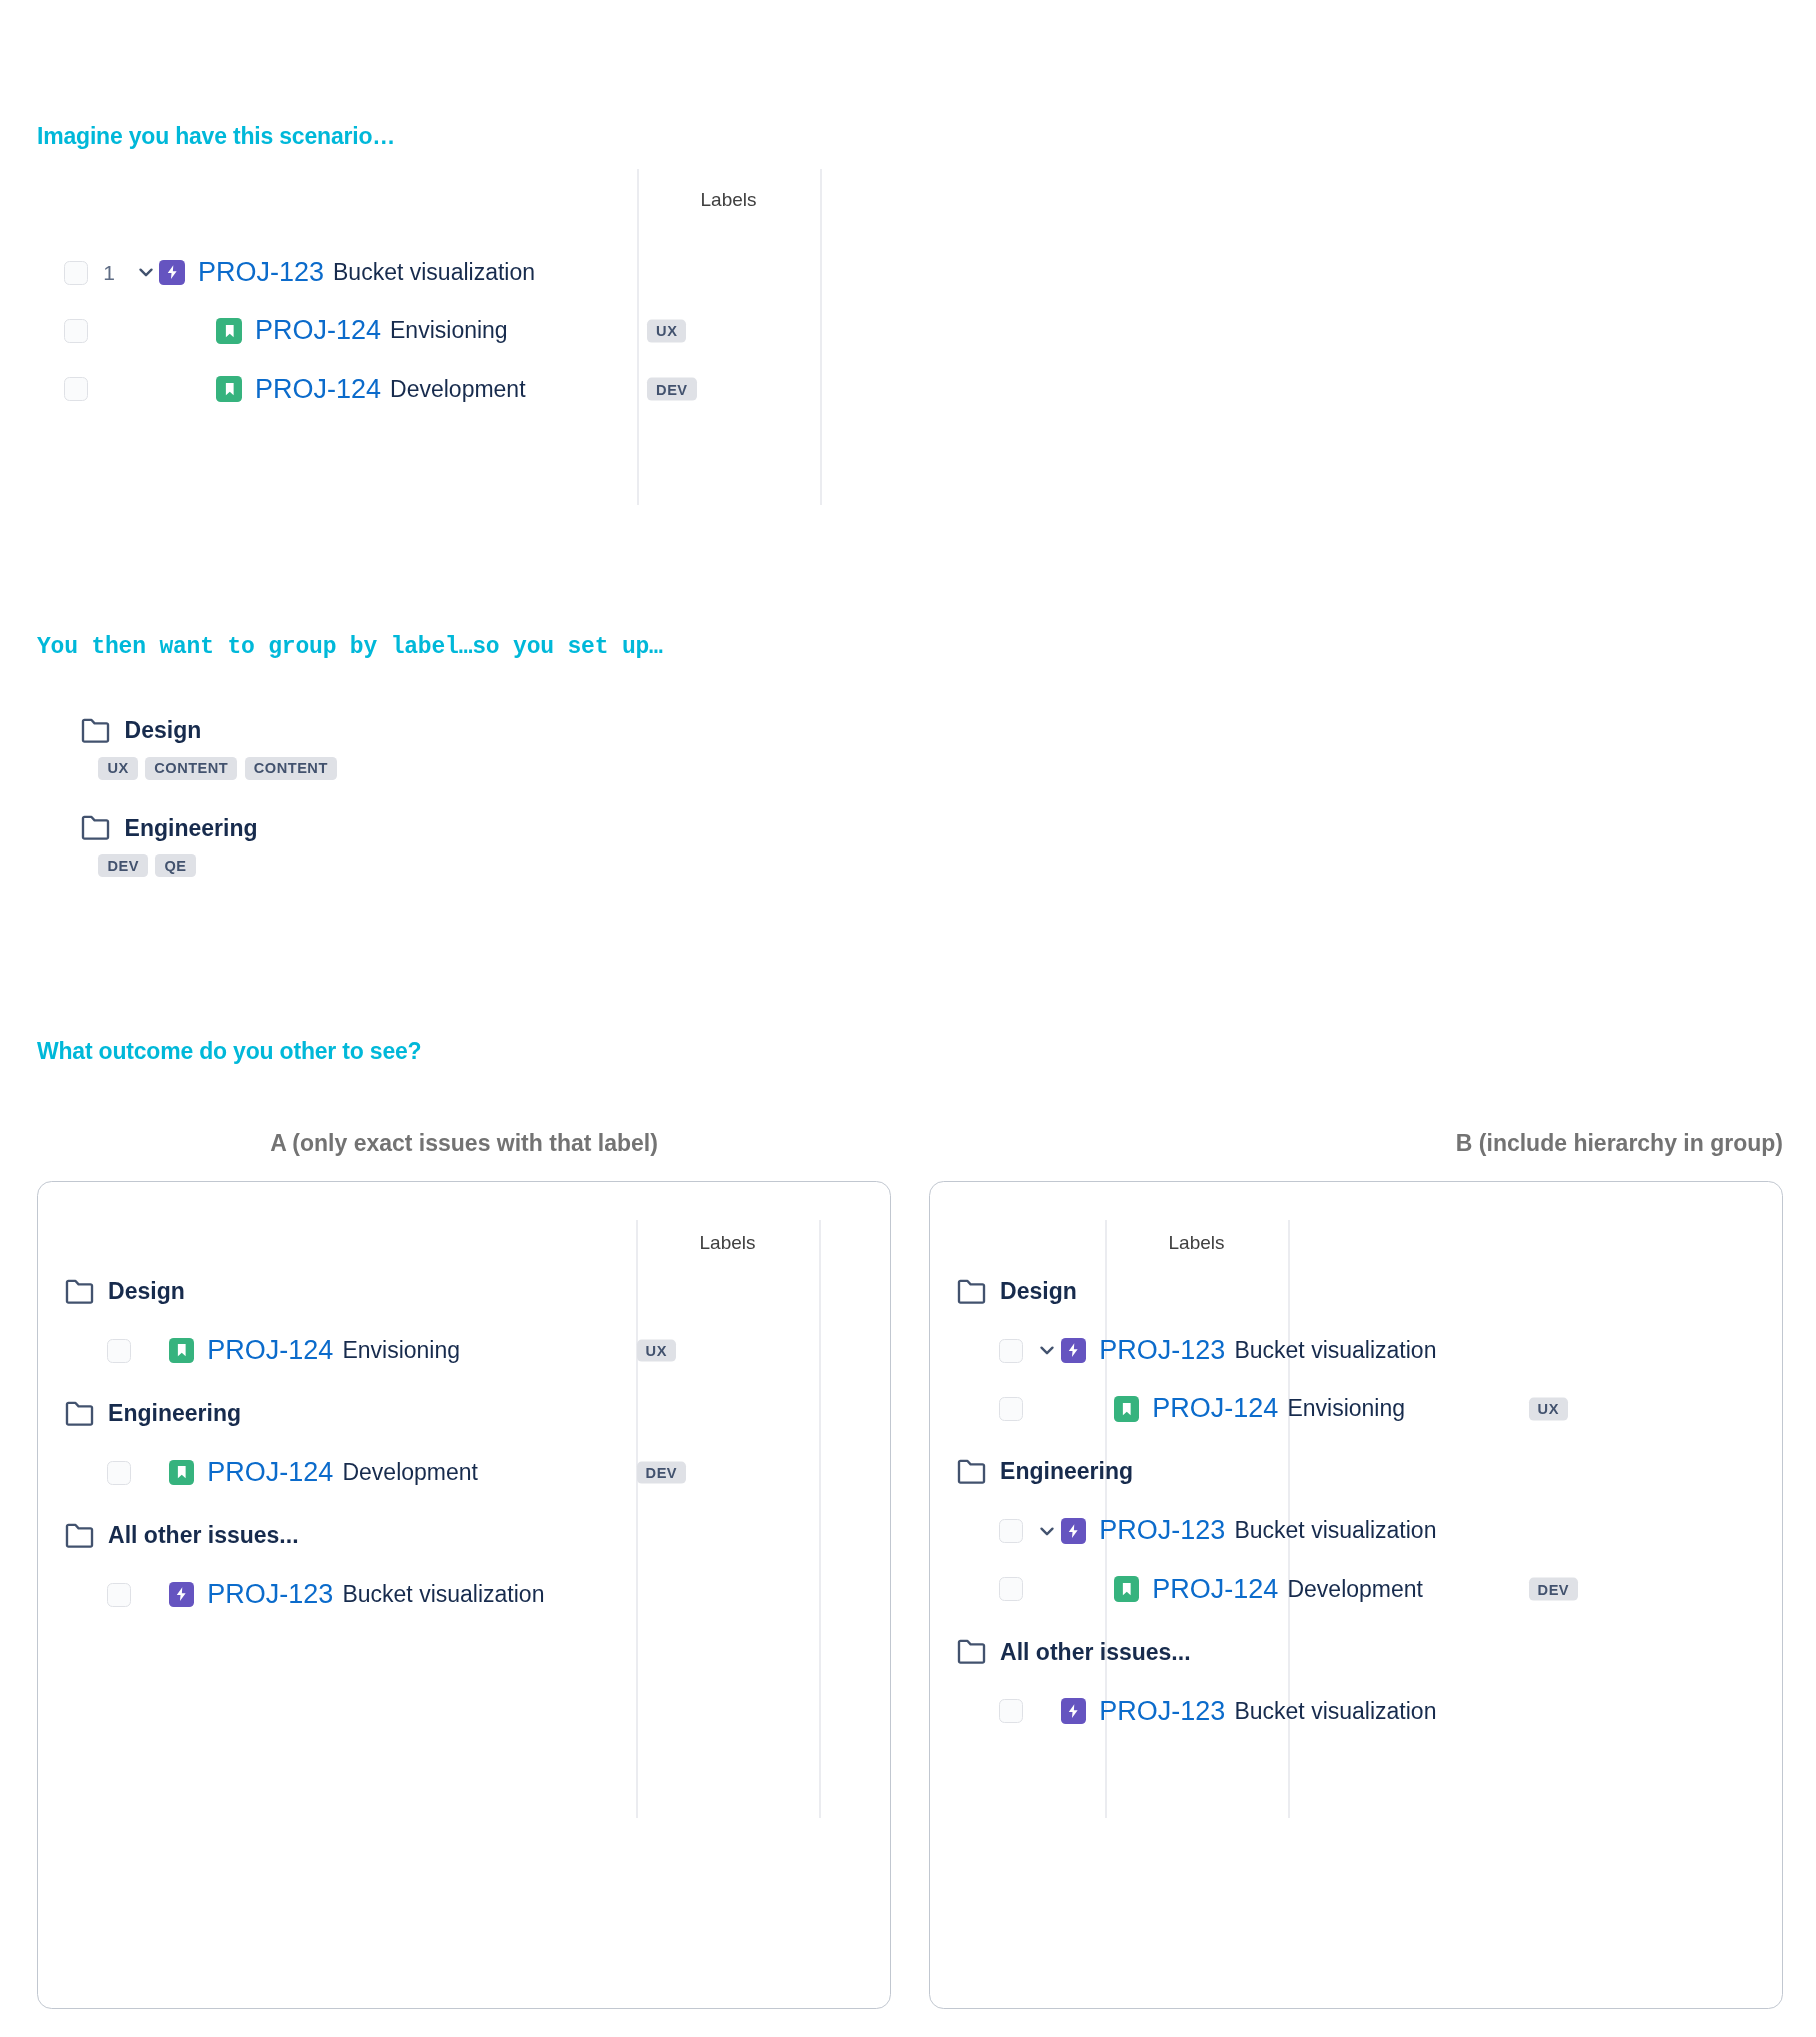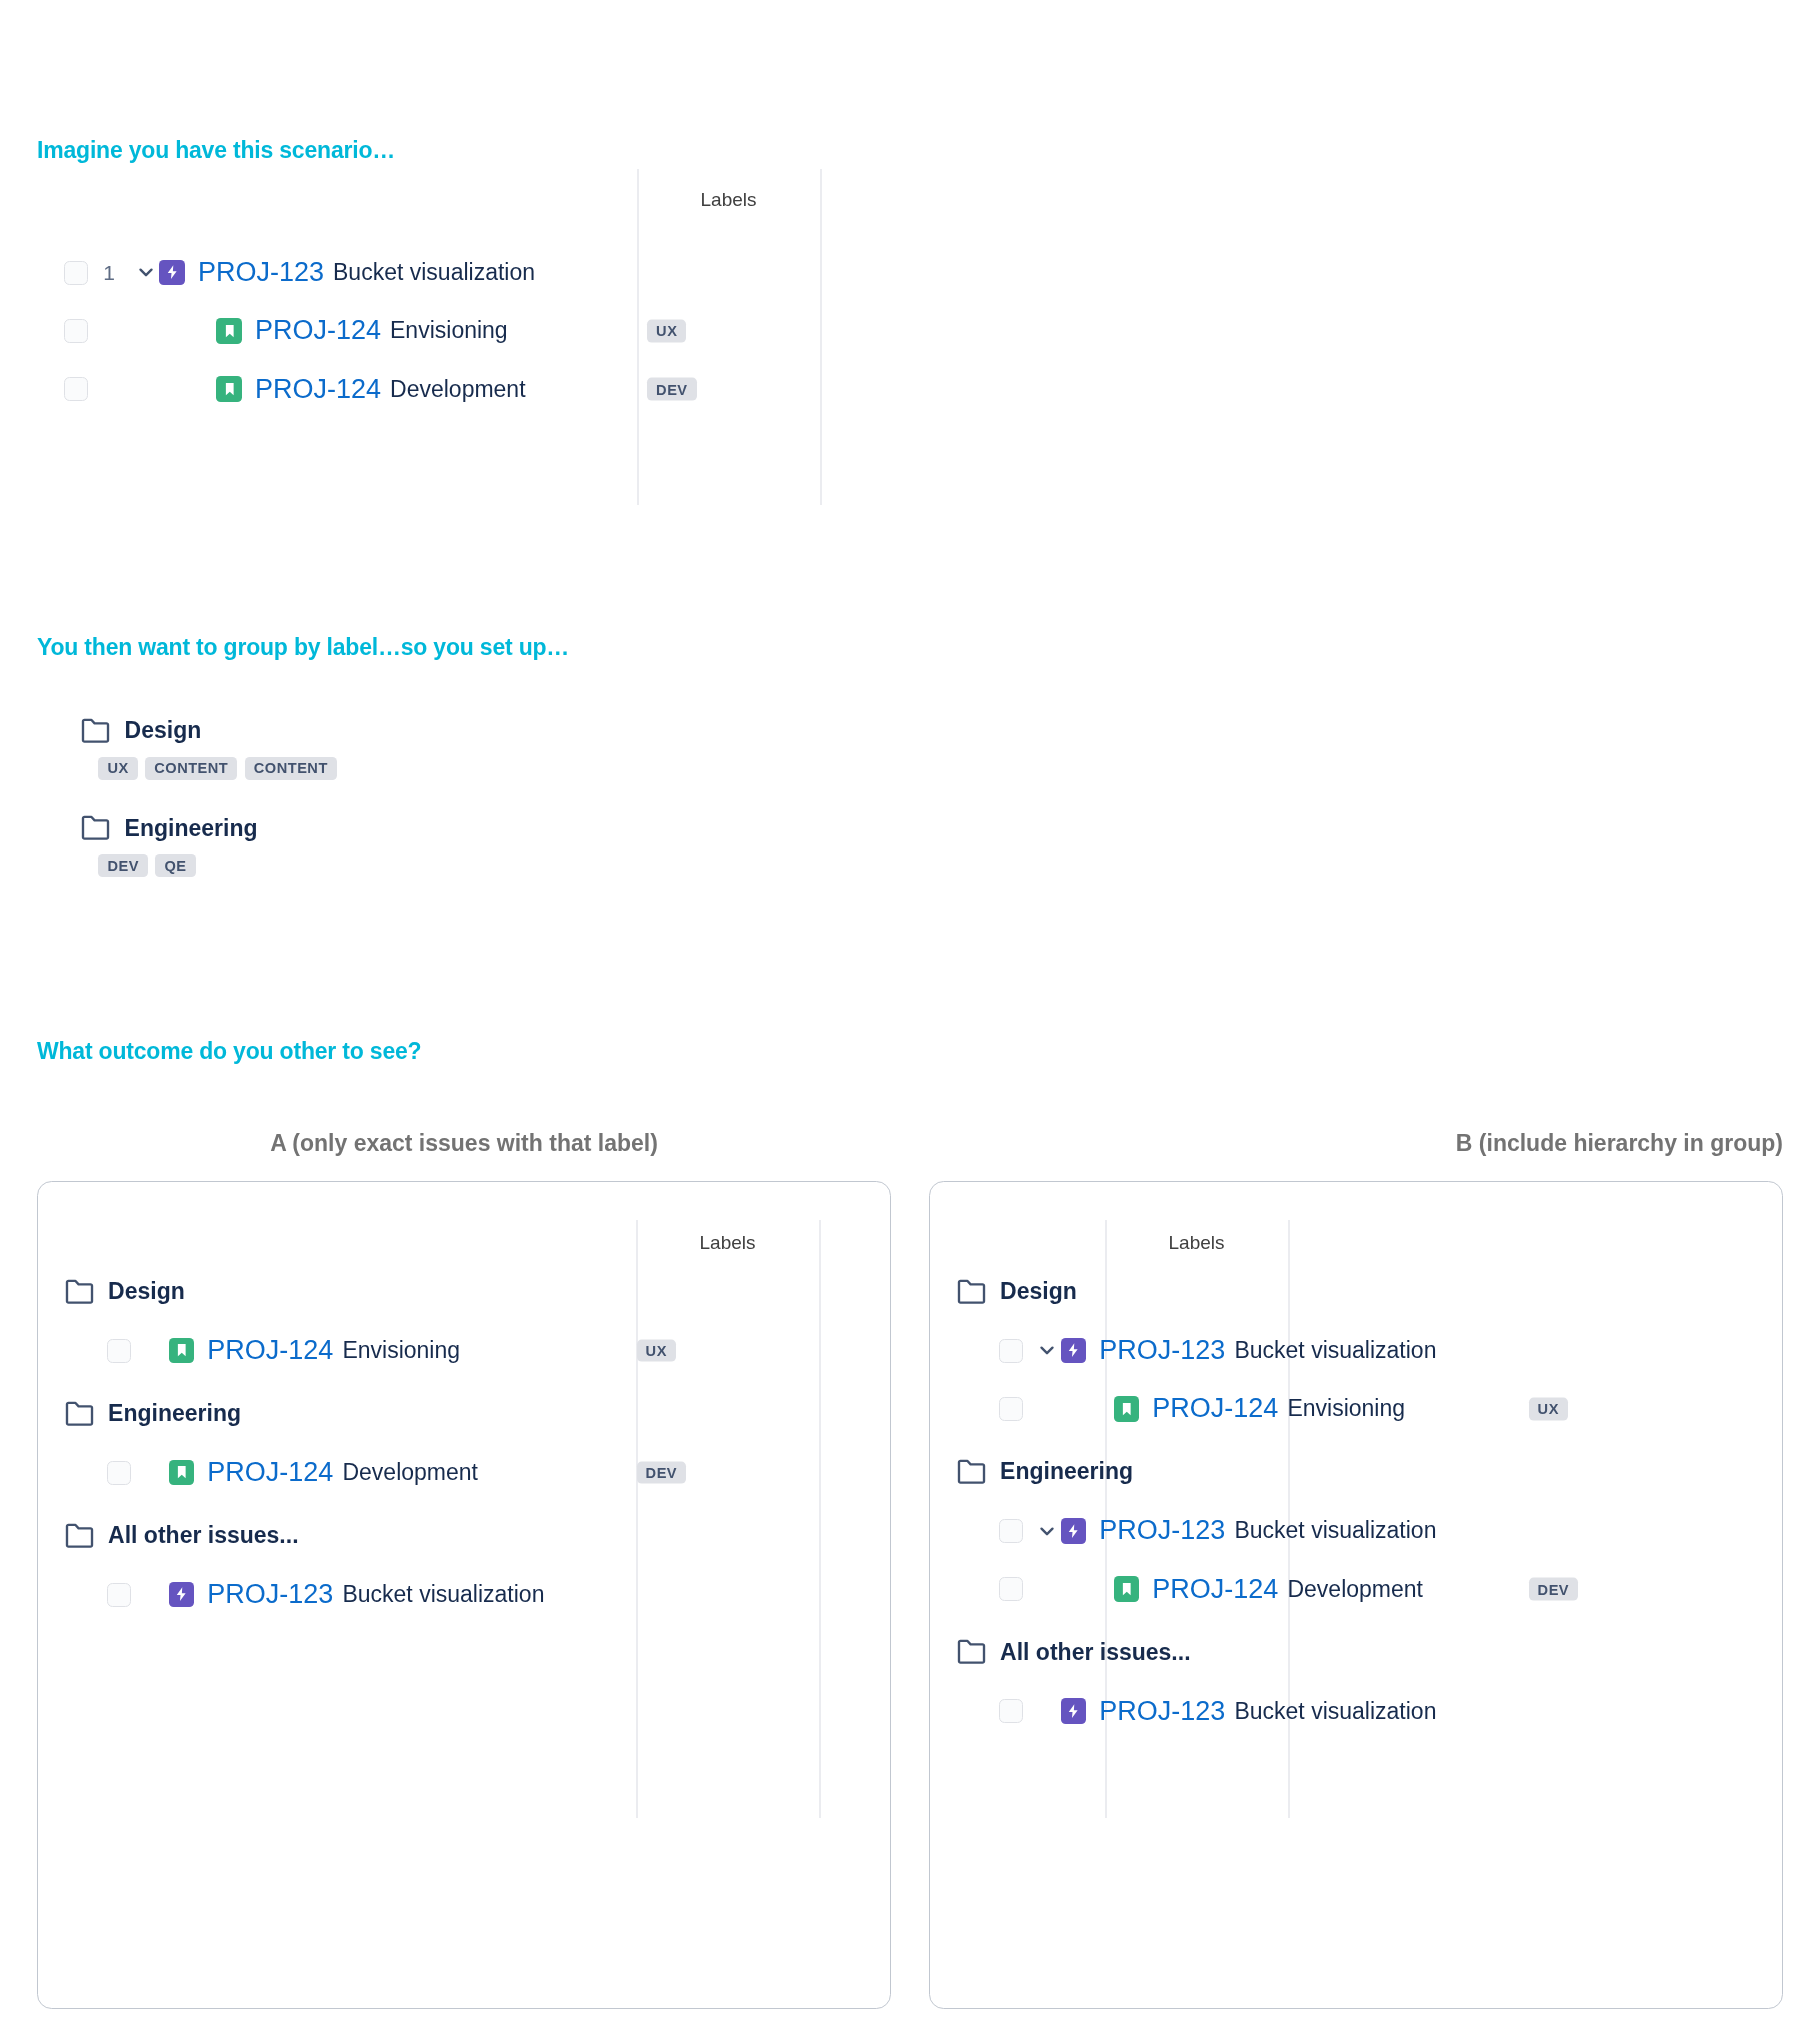--- a/index.html
+++ b/index.html
@@ -137,21 +137,21 @@
     border: 1.8px solid #c1c7d0;
     border-radius: 14.6px;
     background: #ffffff;
   }
 
   .abs { position: absolute; }
 </style>
 </head>
 <body>
 
-<div class="section-heading" style="left:37px; top:137px;text-align:right;">Imagine you have this scenario…</div>
+<div class="section-heading" style="left:37px; top:123px;text-align:right;">Imagine you have this scenario…</div>
 
 <div class="vdiv" style="left:637px; top:169px; height:336px;"></div>
 <div class="vdiv" style="left:820px; top:169px; height:336px;"></div>
 
 <div class="labels-header abs" style="left:637px; top:189px; width:183px;">Labels</div>
 
 <div class="abs" id="scenario-rows" style="left:64px; top:247px; width:1005px;">
     <div class="row" style="height: 51px;">
       <span class="checkbox"></span>
       <span class="count">1</span>
@@ -191,21 +191,21 @@
         <svg width="15.5" height="16.4" viewBox="0 0 24 24">
           <path d="M6 2.5 H18 V21.5 L12 15.8 L6 21.5 Z" fill="#ffffff"></path>
         </svg>
       </span>
       <span class="issue-key">PROJ-124</span>
       <span class="issue-summary">Development</span>
       <span class="abs" style="left: 583px; top: 50%; transform: translateY(-50%);"><span class="label-chip">DEV</span></span>
     </div>
   </div>
 
-<div class="section-heading" style="left:37px; top:634px;">You then want to group by label…so you set up…</div>
+<div class="section-heading" style="left:37px; top:634px;font-family:Liberation Mono, monospace;">You then want to group by label…so you set up…</div>
 
 <div class="abs" id="groups-setup" style="left:81px; top:717px; width:731px;">
     <div>
       <div class="folder-row">
         <span>
           <svg class="folder-icon" width="29" height="25.6" viewBox="0 0 32 28" fill="none">
             <path d="M2.2 3.6 A1.6 1.6 0 0 1 3.8 2 H11.6 L15 5.8 H28.2 A1.6 1.6 0 0 1 29.8 7.4 V24.4 A1.6 1.6 0 0 1 28.2 26 H3.8 A1.6 1.6 0 0 1 2.2 24.4 Z" stroke="#42526e" stroke-width="2.6" stroke-linejoin="round"></path>
           </svg>
         </span>
         <span class="folder-name">Design</span>

